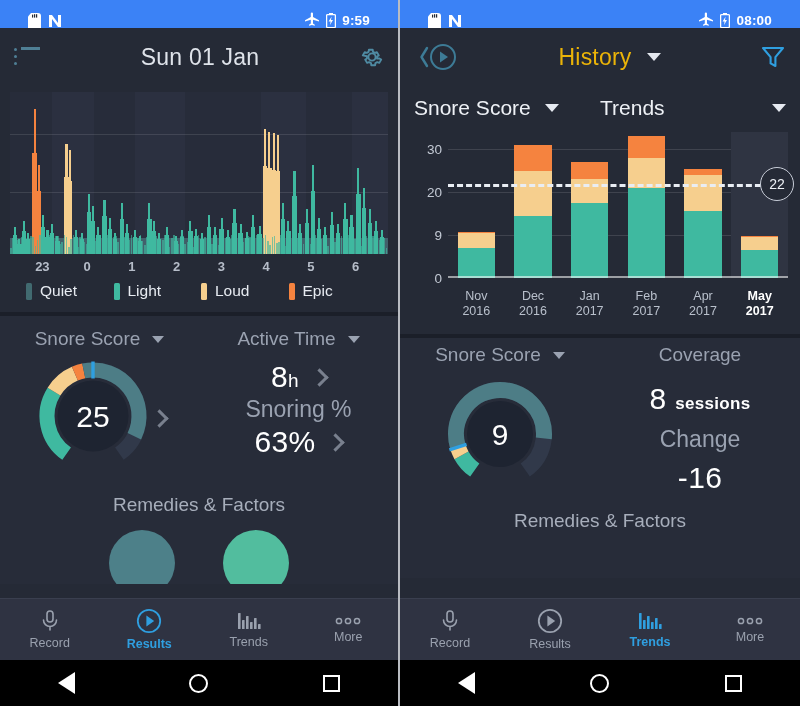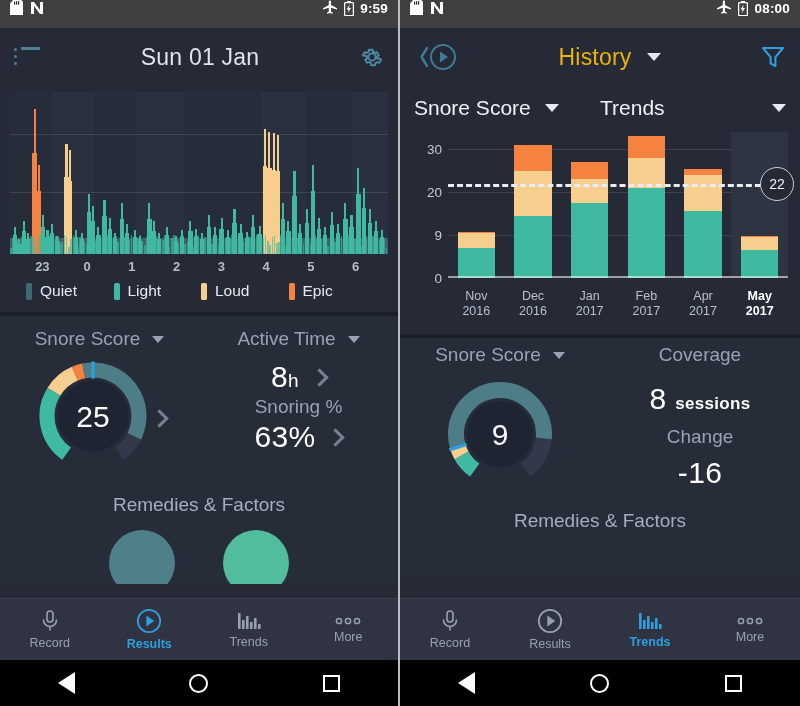--- a/index.html
+++ b/index.html
@@ -8,22 +8,22 @@
     background: #c9ccd1;
     font-family: "Liberation Sans", sans-serif;
     overflow: hidden;
   }
   .screens { display: flex; width: 800px; height: 706px; }
   .phone { width: 400px; height: 706px; position: relative; background: #252a36; }
   .phone.left { border-right: 2px solid #b9bcc2; }
 
   
   .statusbar {
-    height: 28px; display: flex; align-items: flex-start;
-    padding: 0 10px; background: #404040; color: #ffffff;
+    height: 28px; display: flex; align-items: flex-end;
+    padding: 0 28px; background: #3b82f6; color: #ffffff;
     font-size: 13px; font-weight: bold;
   }
   .sb-left { display: flex; align-items: center; gap: 7px; }
   .sb-right { margin-left: auto; display: flex; align-items: center; gap: 6px; }
   .sb-time { font-size: 13.5px; letter-spacing: .2px; }
   .ic { display: inline-block; line-height: 0; }
 
   
   .appbar {
     height: 58px; display: flex; align-items: center;
@@ -91,21 +91,21 @@
 
   .gauge-wrap { display: flex; align-items: center; justify-content: center; margin-top: 6px; }
   .chevron {
     width: 13px; height: 13px; border-right: 3px solid #79808e;
     border-top: 3px solid #79808e; transform: rotate(45deg); flex: none;
   }
 
   .rightstat { text-align: center; position: relative; }
   .rs-val { color: #ffffff; font-size: 30px; font-weight: 400; letter-spacing: .3px; }
   .rs-val .unit { font-size: 19px; }
-  .rs-lab { color: #9aa2b1; font-size: 19px; margin-top: 2px; }
+  .rs-lab { color: #9aa2b1; font-size: 23px; margin-top: 2px; }
   .rs-line { display: flex; align-items: center; justify-content: center; gap: 14px; }
 
   .remedies {
     text-align: center; color: #a7aebb; font-size: 19px; margin-top: 14px;
   }
   .rf-circles { display: flex; justify-content: center; gap: 48px; margin-top: 14px; }
   .rf-c { width: 66px; height: 66px; border-radius: 50%; }
 
   
   .filters { display: flex; padding: 10px 14px 4px 14px; }

